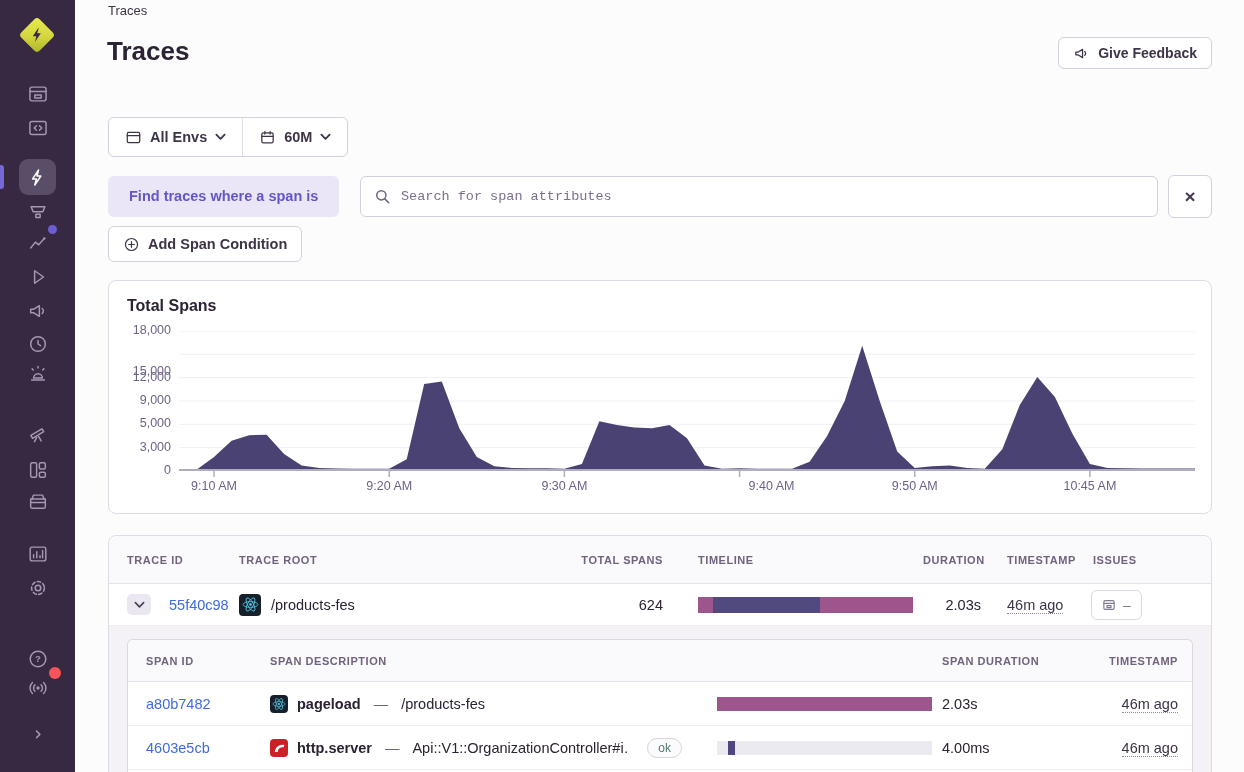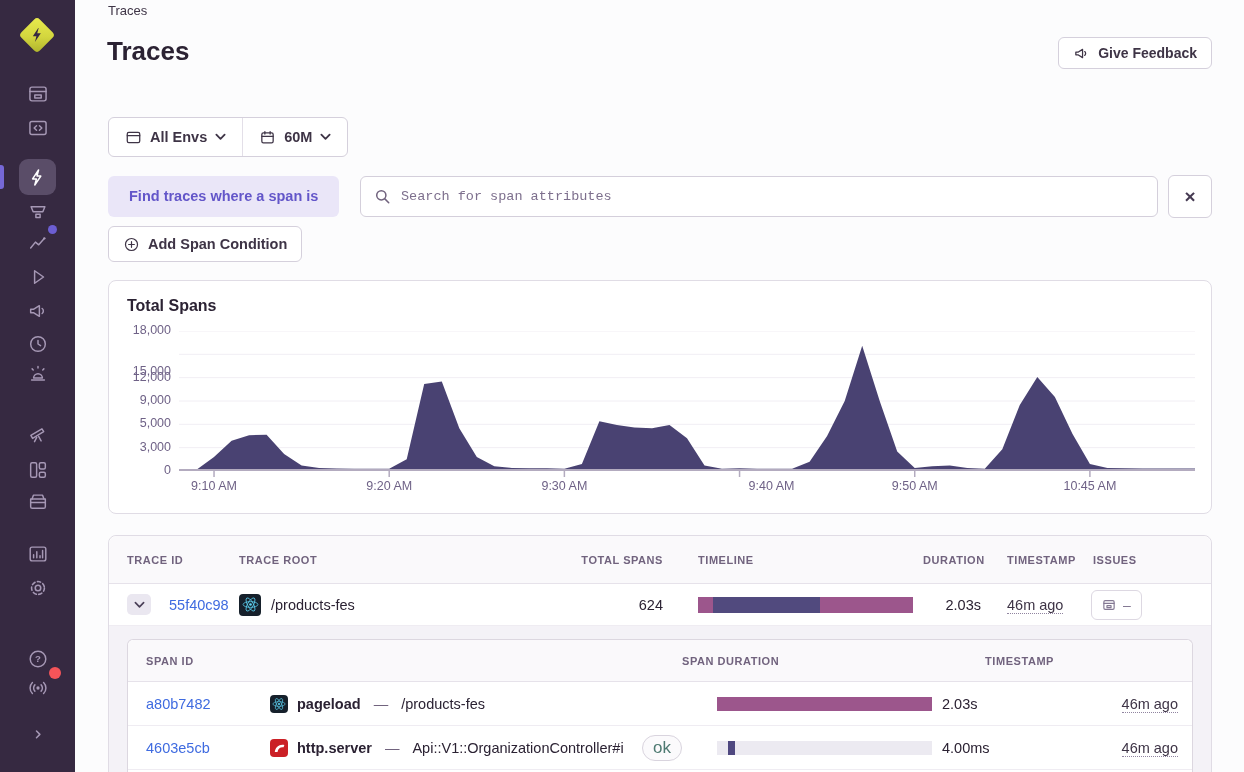--- a/index.html
+++ b/index.html
@@ -87,21 +87,21 @@
   .spans-table{background:#fff;border:1px solid #dcd7e0;border-bottom:none;border-radius:6px 6px 0 0;height:100%;}
   .s-grid{display:grid;grid-template-columns:142px 412px 260px 130px 124px;align-items:center;}
   .s-head{height:42px;background:#faf9fb;border-bottom:1px solid #e6e2ea;border-radius:6px 6px 0 0;}
   .s1{padding-left:18px;}
   .s3{padding-left:35px;}
   .s4{text-align:left;}
   .s5{text-align:right;padding-right:18px;}
   .s-row{height:44px;border-bottom:1px solid #efecf2;font-size:14.5px;color:#2b2233;}
   .op{font-weight:bold;}
   .sep{color:#71637e;margin:0 4px;}
-  .status-pill{font-size:17px;color:#4e7a72;background:#fbfafc;border:1px solid #d9d4de;border-radius:20px;
+  .status-pill{font-size:12px;color:#4e7a72;background:#fbfafc;border:1px solid #d9d4de;border-radius:20px;
     padding:2px 10px;margin-left:8px;}
   .desc-flex{display:flex;align-items:center;gap:9px;min-width:0;}
   .desc-text{white-space:nowrap;overflow:hidden;}
 </style>
 </head>
 <body>
 
 <div class="sidebar">
   <div class="active-strip"></div>
   <div class="logo">
@@ -362,20 +362,21 @@
             </svg>
           <span>–</span>
         </div>
       </div>
     </div>
 
     <div class="spans-wrap">
       <div class="spans-table">
         <div class="s-grid s-head">
           <div class="th s1">SPAN ID</div>
+          <div class="th s2">SPAN DESCRIPTION</div>
           <div class="th s3"></div>
           <div class="th s4">SPAN DURATION</div>
           <div class="th s5">TIMESTAMP</div>
         </div>
 
         <div class="s-grid s-row">
           <div class="s1"><a class="id-link">a80b7482</a></div>
           <div class="s2 desc-flex">
             <span class="picon react small">
               <svg width="14" height="14" viewBox="-11 -11 22 22" fill="none" stroke="#5ed2f2" stroke-width="1">

